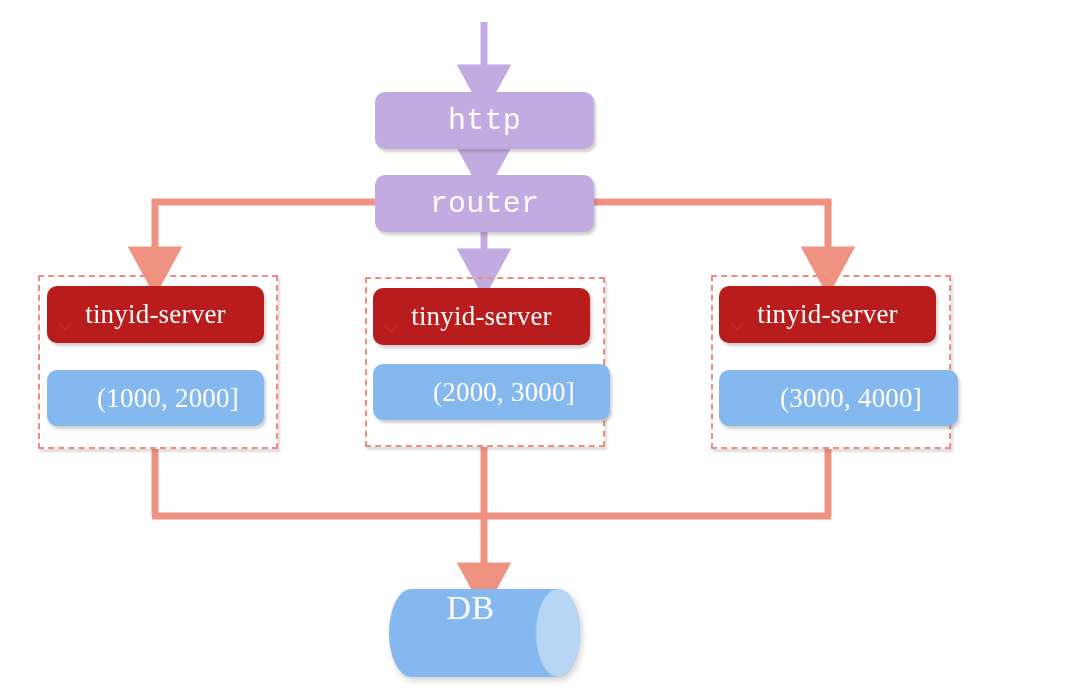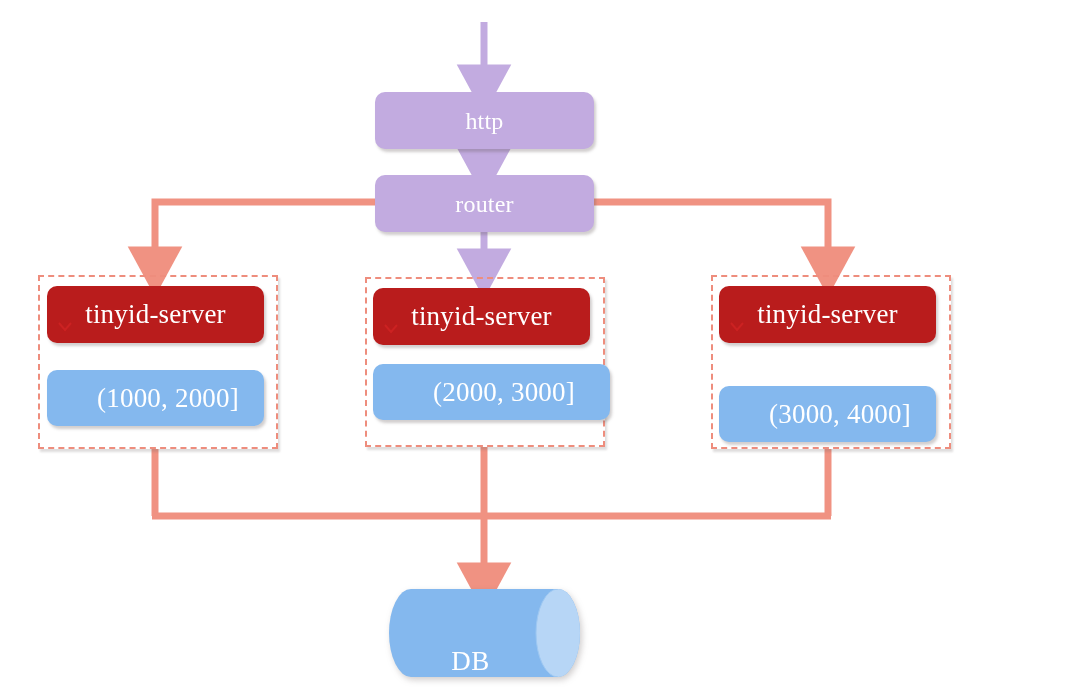--- a/index.html
+++ b/index.html
@@ -36,21 +36,22 @@
     text-align: center;
     border-radius: 10px;
     box-shadow: 2px 3px 3px rgba(90, 80, 80, 0.28);
     letter-spacing: 0.2px;
     line-height: 1;
     user-select: none;
   }
   .node-http,
   .node-router {
     background: #c2abe0;
-    font-size: 24px;
+    font-size: 30px;
+    font-family: Liberation Mono, monospace;
   }
   .node-server {
     background: #b91c1c;
     font-size: 27px;
   }
   .node-range {
     background: #84b8ee;
     font-size: 27px;
     padding-left: 25px;
   }
@@ -77,24 +78,24 @@
     position: absolute;
     filter: drop-shadow(2px 3px 3px rgba(90, 80, 80, 0.28));
   }
   .cylinder .cyl-label {
     position: absolute;
     left: 0;
     top: 0;
     width: 100%;
     height: 100%;
     display: flex;
-    align-items: flex-end;
+    align-items: flex-start;
     justify-content: center;
     color: #ffffff;
-    font-size: 27px;
+    font-size: 34px;
     letter-spacing: 0.5px;
     user-select: none;
     padding-right: 28px;
     box-sizing: border-box;
   }
 </style>
 </head>
 <body>
 
 <div id="canvas">
@@ -164,21 +165,21 @@
 
   <div class="group-frame" style="left:711px; top:275px; width:240px; height:174px;"></div>
 
   <div class="node node-server" style="left:719px; top:286px; width:217px; height:57px;">
     <span>tinyid-server</span>
   </div>
   <svg class="squiggle" style="left:730px; top:322px;" viewBox="0 0 14 10" xmlns="http://www.w3.org/2000/svg">
     <path d="M1 1 L7 8 L13 1" fill="none" stroke="#cc2222" stroke-width="2"></path>
   </svg>
 
-  <div class="node node-range" style="left:719px; top:370px; width:217px; height:56px;margin-top:16px;">
+  <div class="node node-range" style="left:719px; top:370px; width:239px; height:56px;">
     <span>(3000, 4000]</span>
   </div>
 
   <div class="cylinder" style="left:389px; top:589px; width:191px; height:88px;">
     <svg width="191" height="88" viewBox="0 0 191 88" xmlns="http://www.w3.org/2000/svg">
       <path d="M 22 0 L 169 0 A 22 44 0 0 1 169 88 L 22 88 A 22 44 0 0 1 22 0 Z" fill="#84b8ee"></path>
       <path d="M 169 0 A 22 44 0 0 0 169 88 A 22 44 0 0 0 169 0 Z" fill="#b7d6f6"></path>
       <path d="M 169 0 A 22 44 0 0 0 169 88" fill="none" stroke="#9ec8f2" stroke-width="1"></path>
     </svg>
     <div class="cyl-label">

